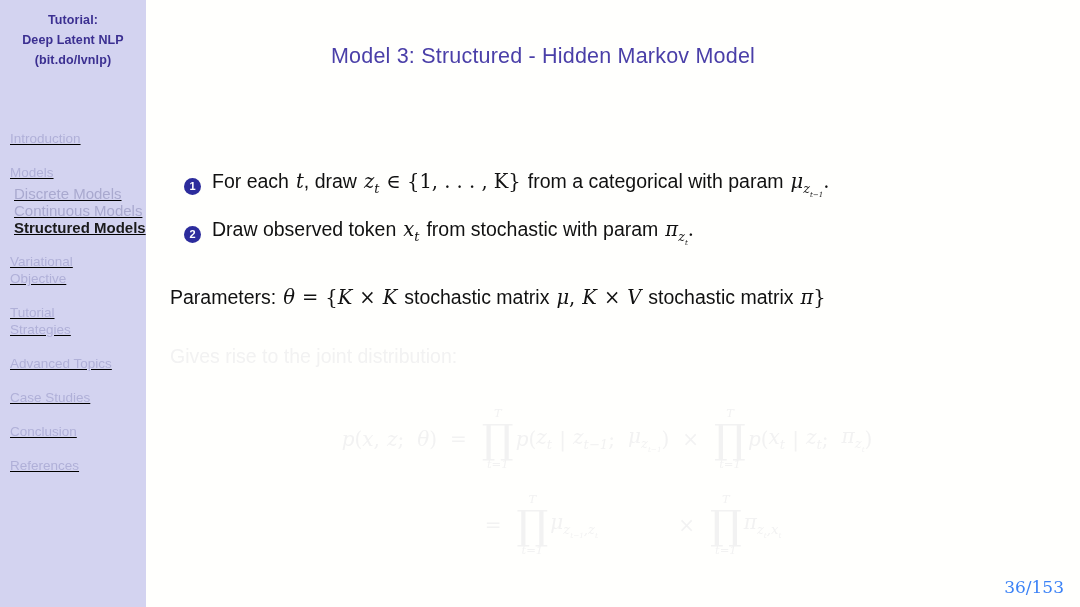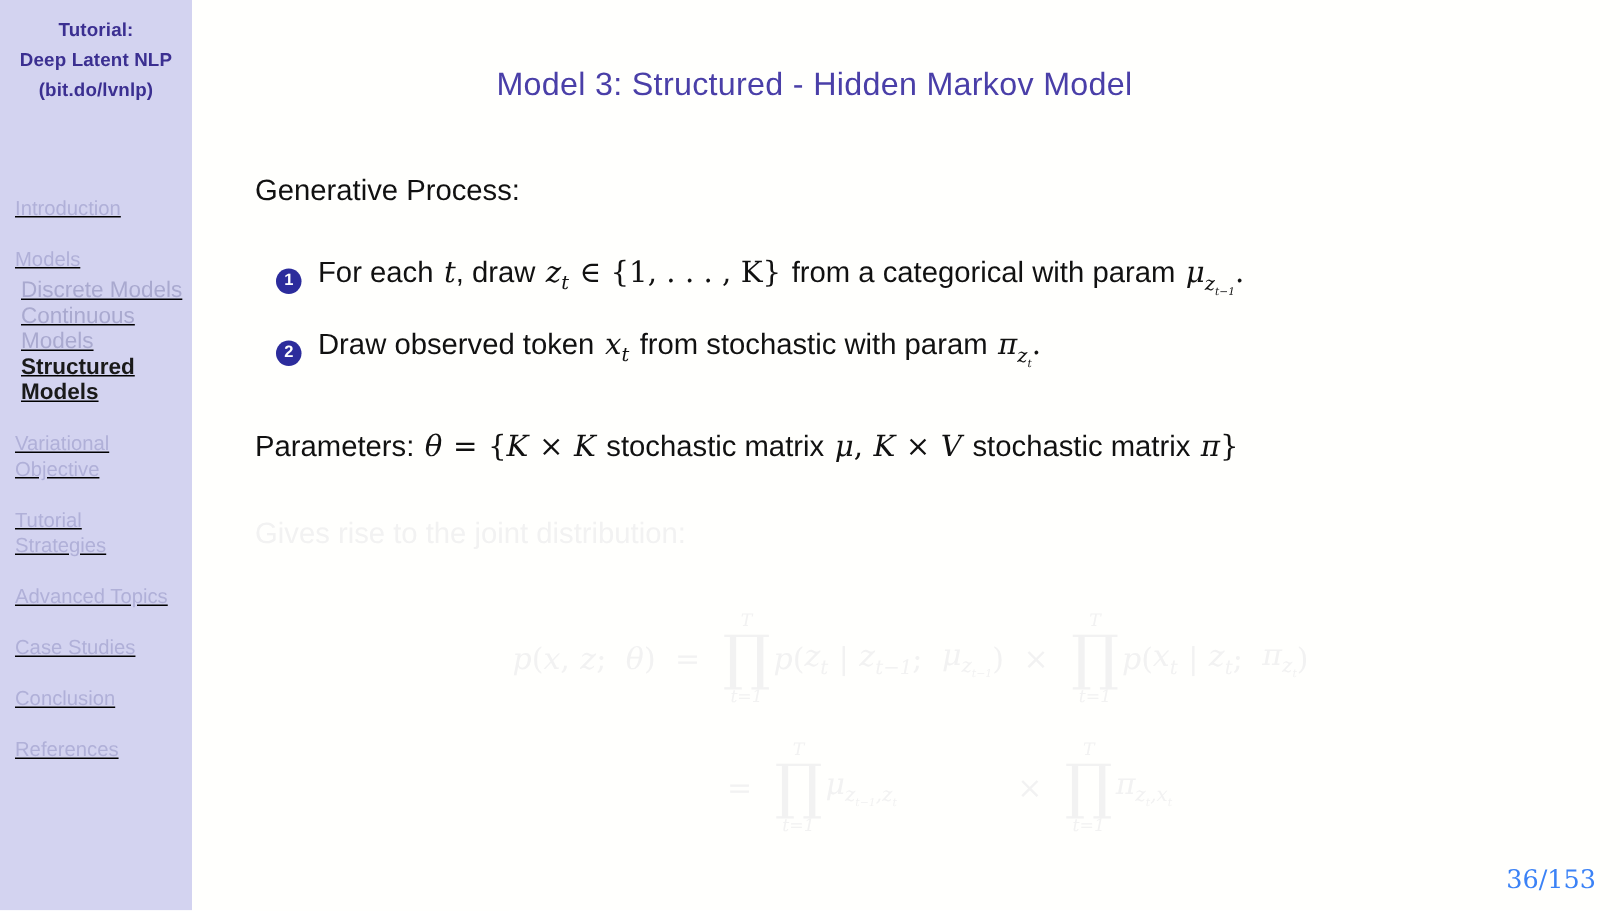--- a/index.html
+++ b/index.html
@@ -15,21 +15,21 @@
     width: 1080px;
     height: 607px;
     background: #fffffd;
     overflow: hidden;
   }
 
   
   #sidebar {
     position: absolute;
     left: 0; top: 0;
-    width: 128px;
+    width: 146px;
     height: 607px;
     background: #d3d3f0;
     box-sizing: border-box;
     padding: 0;
   }
   .side-title {
     text-align: center;
     color: #3b2f91;
     font-weight: bold;
     font-size: 12.5px;
@@ -249,21 +249,20 @@
         <span class="l2">References</span>
       </div>
 
     </div>
   </div>
 
   <div id="main">
 
     <div id="slide-title">Model 3: Structured - Hidden Markov Model</div>
 
-    <div id="gen-proc" class="body-text">Generative Process:</div>
 
     <div class="item body-text" id="item1">
       <span class="bullet">1</span>
       <span>
         <span>For each</span><span class="sp"></span><span class="mathy">t</span><span>, draw</span><span class="sp"></span><span class="mathy"><span>z</span><sub>t</sub></span><span class="sp"></span><span class="mathup">∈ {1, . . . , K}</span><span class="sp"></span><span>from a categorical with param</span><span class="sp"></span><span class="mathy"><span>μ</span><sub><span>z</span><sub class="deep">t−1</sub></sub></span><span class="mathup">.</span>
       </span>
     </div>
 
     <div class="item body-text" id="item2">
       <span class="bullet">2</span>

